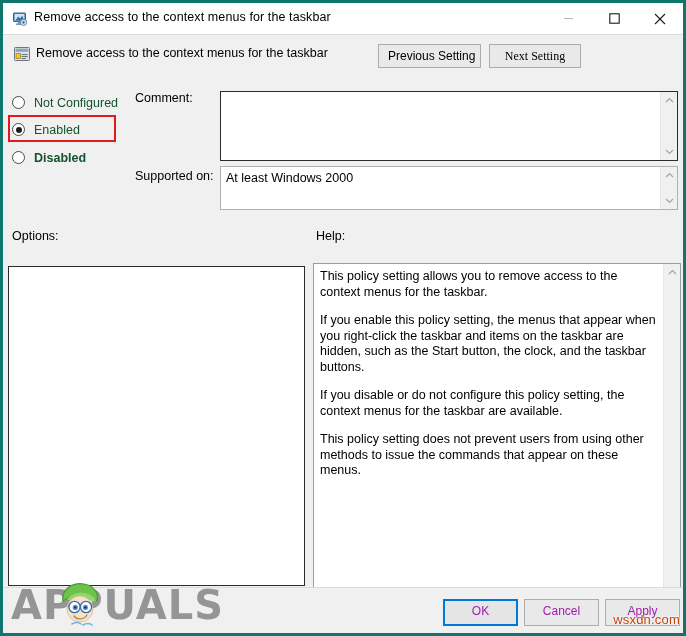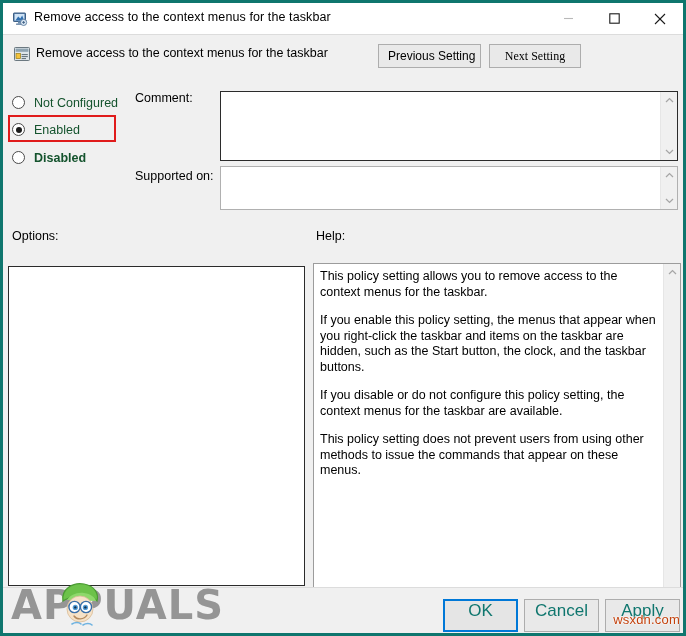--- a/index.html
+++ b/index.html
@@ -276,27 +276,27 @@
     left: 0; bottom: 0;
     width: 100%;
     height: 46px;
     background: #f0f0f0;
     border-top: 1px solid #dcdcdc;
     box-sizing: border-box;
   }
   .foot-btn {
     position: absolute;
     top: 11px;
-    height: 33px;
+    height: 27px;
     width: 75px;
     background: #e9e9e9;
     border: 1px solid #adadad;
     font-family: "Liberation Sans", sans-serif;
-    font-size: 17px;
-    color: #0f766e;
+    font-size: 12px;
+    color: #a21caf;
     box-sizing: border-box;
     line-height: 22px;
     text-align: center;
     cursor: default;
   }
   #btn-ok {
     left: 440px;
     background: #e5e5e5;
     border: 2px solid #0078d7;
     line-height: 20px;
@@ -422,20 +422,21 @@
       <div class="arrow down">
         <svg width="9" height="7" viewBox="0 0 9 7">
             <path d="M1 2 L4.5 5.4 L8 2" fill="none" stroke="#a6a6a6" stroke-width="1.3"></path>
           </svg>
       </div>
     </div>
   </div>
 
   <span id="supported-label">Supported on:</span>
   <div id="supported-box">
+    <span id="supported-text">At least Windows 2000</span>
     <div class="vscroll">
       <div class="arrow up">
         <svg width="9" height="7" viewBox="0 0 9 7">
             <path d="M1 5 L4.5 1.6 L8 5" fill="none" stroke="#a6a6a6" stroke-width="1.3"></path>
           </svg>
       </div>
       <div class="arrow down">
         <svg width="9" height="7" viewBox="0 0 9 7">
             <path d="M1 2 L4.5 5.4 L8 2" fill="none" stroke="#a6a6a6" stroke-width="1.3"></path>
           </svg>

